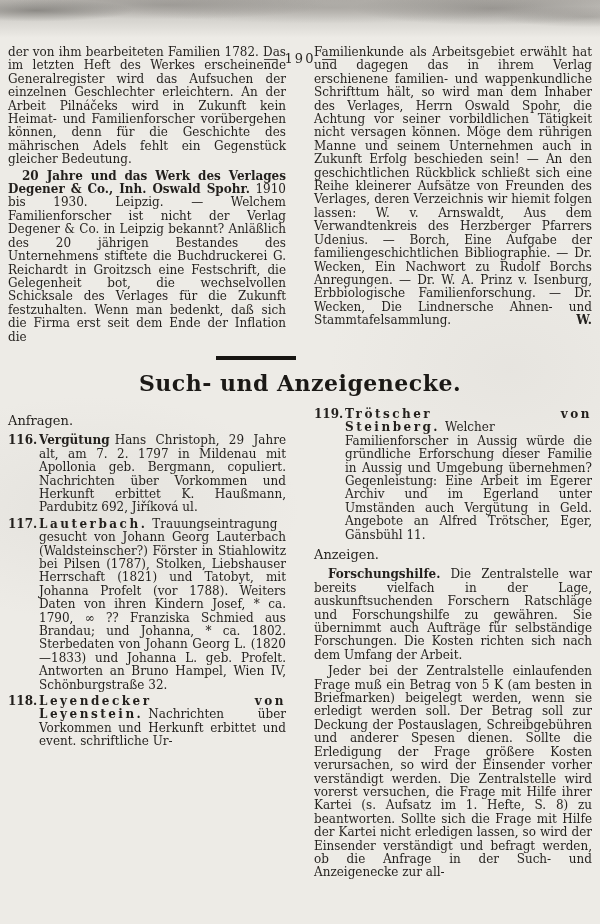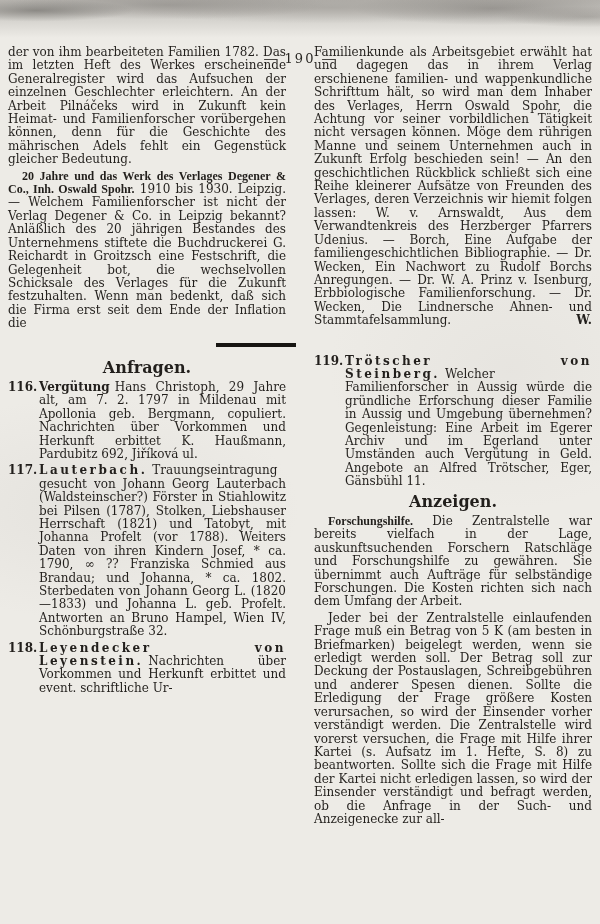--- a/index.html
+++ b/index.html
@@ -31,33 +31,33 @@
     letter-spacing:2px; color:#2a2824;margin-top:46px;
   }
   .content {
     position:absolute; top:46px; left:8px; width:584px;
   }
   .cols { display:flex; gap:28px; }
   .col { flex:1; min-width:0; }
   .bodytext { font-size:12px; line-height:13.4px; text-align:justify; }
   p.para { margin:0 0 3px 0; }
   .indent { text-indent:14px; }
-  .lead { font-weight:bold;font-family:Liberation Serif, serif; }
+  .lead { font-weight:bold; }
   .sig-para { position:relative; }
   .signature { position:absolute; right:0; bottom:0; font-weight:bold; }
   .divider {
     width:80px; height:4px; background:#171512;
     margin:9px auto 8px auto; position:relative; left:-44px;
   }
   .section-title {
     text-align:center; font-size:22px; font-weight:bold;
     margin:10px 0 12px 0; letter-spacing:0.5px; color:#1b1916;
   }
   .subheading {
-    text-align:center; font-size:16px; font-weight:bold;
+    text-align:left; font-size:13px; font-weight:normal;
     margin:6px 0 7px 0;
   }
   .entry { margin:0 0 3px 0; padding-left:31px; }
   .entry .num {
     display:inline-block; width:31px; margin-left:-31px;
     font-weight:bold;
   }
   .entry .name { font-weight:bold; margin-right:5px; }
   .sperr { letter-spacing:2.5px; }
   .cont-text { margin:0 0 3px 0; padding-left:31px; }
@@ -76,20 +76,21 @@
         <p class="para">der von ihm bearbeiteten Familien 1782. Das im letzten Heft des Werkes erscheinende Generalregister wird das Aufsuchen der einzelnen Geschlechter erleichtern. An der Arbeit Pilnáčeks wird in Zukunft kein Heimat- und Familienforscher vorübergehen können, denn für die Geschichte des mährischen Adels fehlt ein Gegenstück gleicher Bedeutung.</p>
         <p class="para indent"><span class="lead">20 Jahre und das Werk des Verlages Degener &amp; Co., Inh. Oswald Spohr.</span> <span>1910 bis 1930. Leipzig. — Welchem Familienforscher ist nicht der Verlag Degener &amp; Co. in Leipzig bekannt? Anläßlich des 20 jährigen Bestandes des Unternehmens stiftete die Buchdruckerei G. Reichardt in Groitzsch eine Festschrift, die Gelegenheit bot, die wechselvollen Schicksale des Verlages für die Zukunft festzuhalten. Wenn man bedenkt, daß sich die Firma erst seit dem Ende der Inflation die</span></p>
       </div>
       <div class="col">
         <p class="para sig-para"><span>Familienkunde als Arbeitsgebiet erwählt hat und dagegen das in ihrem Verlag erschienene familien- und wappenkundliche Schrifttum hält, so wird man dem Inhaber des Verlages, Herrn Oswald Spohr, die Achtung vor seiner vorbildlichen Tätigkeit nicht versagen können. Möge dem rührigen Manne und seinem Unternehmen auch in Zukunft Erfolg beschieden sein! — An den geschichtlichen Rückblick schließt sich eine Reihe kleinerer Aufsätze von Freunden des Verlages, deren Verzeichnis wir hiemit folgen lassen: W. v. Arnswaldt, Aus dem Verwandtenkreis des Herzberger Pfarrers Udenius. — Borch, Eine Aufgabe der familiengeschichtlichen Bibliographie. — Dr. Wecken, Ein Nachwort zu Rudolf Borchs Anregungen. — Dr. W. A. Prinz v. Isenburg, Erbbiologische Familienforschung. — Dr. Wecken, Die Lindnersche Ahnen- und Stammtafelsammlung.</span><span class="signature">W.</span></p>
       </div>
     </div>
 
     <div class="divider"></div>
 
+    <div class="section-title">Such- und Anzeigenecke.</div>
 
     <div class="cols bodytext">
 
       <div class="col">
         <div class="subheading">Anfragen.</div>
 
 
 
         <div class="entry">
           <span class="num">116.</span><span class="name">Vergütung</span><span>Hans Christoph, 29 Jahre alt, am 7. 2. 1797 in Mildenau mit Apollonia geb. Bergmann, copuliert. Nachrichten über Vorkommen und Herkunft erbittet K. Haußmann, Pardubitz 692, Jiříková ul.</span>

